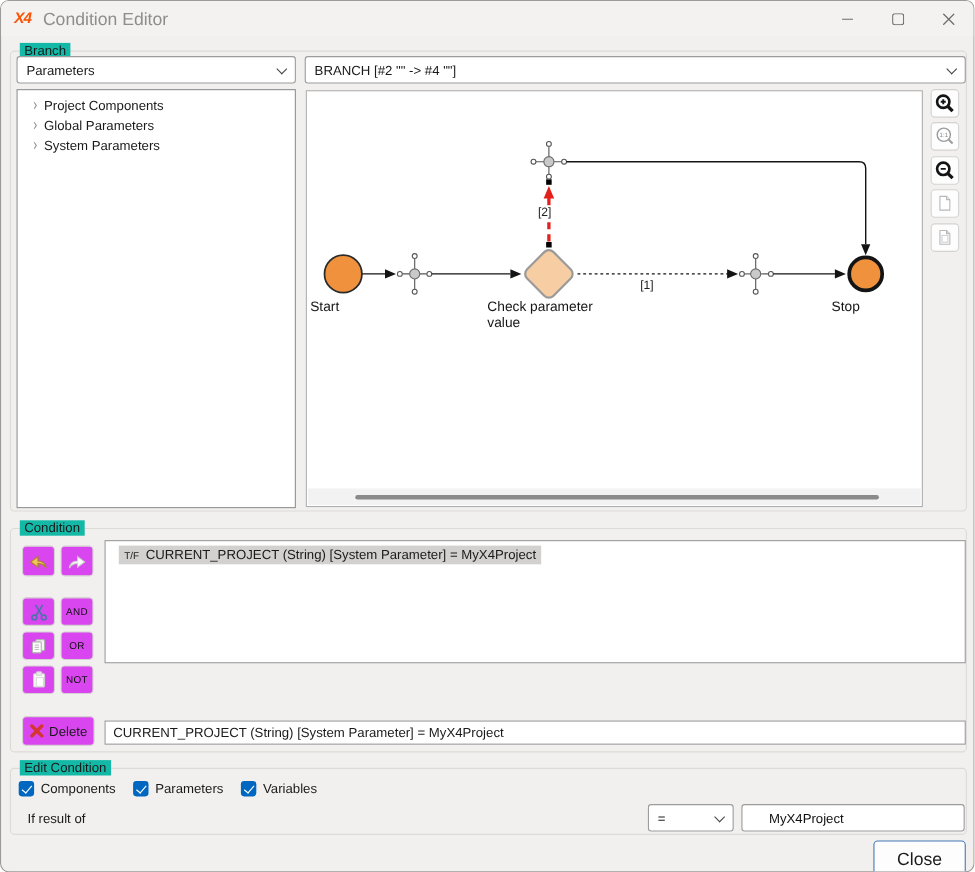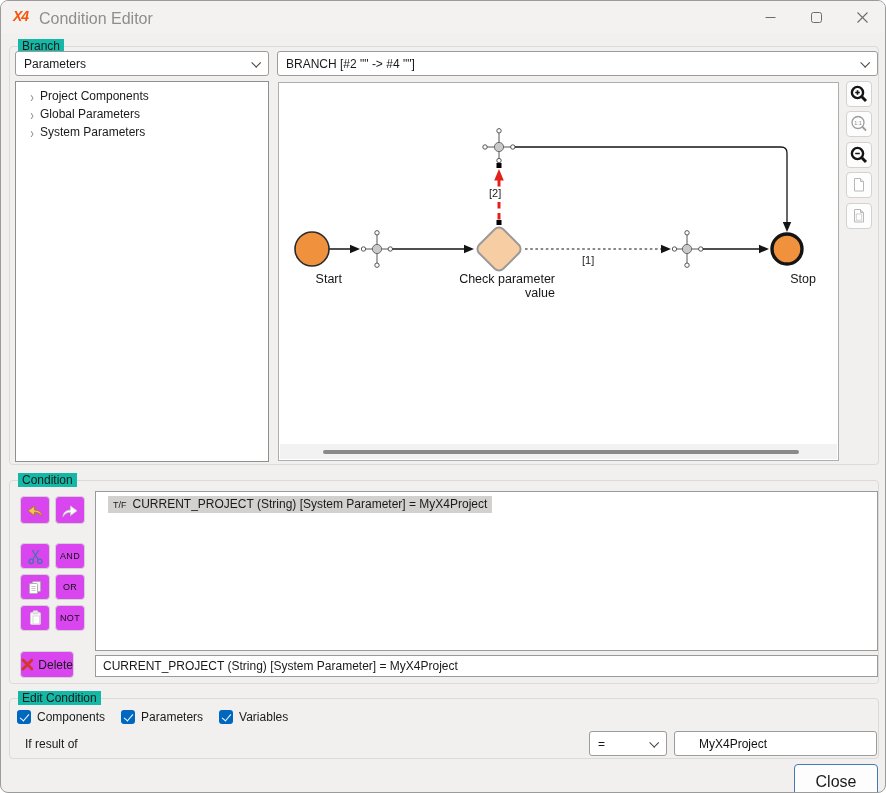--- a/index.html
+++ b/index.html
@@ -28,21 +28,21 @@
     border-right:1.4px solid #444; border-bottom:1.4px solid #444; transform:rotate(45deg) translateY(-1px); }
   #combo-paramtype{ left:14px; top:50px; width:254px; }
   #combo-branch{ left:276px; top:50px; width:601px; }
   
   #tree{ position:absolute; left:14px; top:80px; width:254px; height:381px; background:#fff; border:1px solid #8f8f8f; padding-top:5px; }
   .tree-item{ display:flex; align-items:center; height:18px; padding-left:8px; }
   .tree-chev{ color:#8a8a8a; font-size:11px; width:16px; text-align:center; transform:scaleY(1.4); }
   
   #diagram-panel{ position:absolute; left:277px; top:81px; width:561px; height:379px; background:#fff; border:1px solid #aeaeae; }
   #diagram-svg{ position:absolute; left:0; top:0; }
-  .node-label{ position:absolute; text-align:right; font-size:12.5px; color:#161616; line-height:1.15; }
+  .node-label{ position:absolute; text-align:left; font-size:12.5px; color:#161616; line-height:1.15; }
   #lbl-start{ left:3px; top:189px; width:60px; }
   #lbl-decision{ left:164px; top:189px; width:112px; }
   #lbl-stop{ left:477px; top:189px; width:60px; }
   .edge-label{ position:absolute; font-size:11px; color:#222; }
   #lbl-edge1{ left:303px; top:171px; }
   #lbl-edge2{ left:208px; top:104px; background:#fff; padding:0 2px; }
   #hscroll-track{ position:absolute; left:1px; bottom:1px; width:557px; height:15px; background:#f2f2f2; }
   #hscroll-thumb{ position:absolute; left:43px; top:6px; width:476px; height:4px; background:#8a8a8a; border-radius:2px; }
   
   .side-btn{ position:absolute; left:845px; width:26px; height:26px; background:#fdfdfd; border:1px solid #d4d2d0;
@@ -52,23 +52,23 @@
     display:flex; align-items:center; justify-content:center; }
   .op-btn{ font-size:9px; letter-spacing:.3px; color:#111; font-family:"Liberation Sans",sans-serif; }
   #btn-undo{ left:19px; top:495px; width:30px; height:28px; }
   #btn-redo{ left:54px; top:495px; width:30px; height:28px; }
   #btn-cut { left:19px; top:542px; width:30px; height:26px; }
   #btn-and { left:54px; top:542px; width:30px; height:26px; }
   #btn-copy{ left:19px; top:573px; width:30px; height:26px; }
   #btn-or  { left:54px; top:573px; width:30px; height:26px; }
   #btn-paste{ left:19px; top:604px; width:30px; height:26px; }
   #btn-not { left:54px; top:604px; width:30px; height:26px; }
-  #btn-delete{ left:19px; top:650px; width:54px; height:27px; gap:5px; font-size:12px; }
-  
-  #cond-list{ position:absolute; left:94px; top:490px; width:783px; height:160px; background:#fff; border:1px solid #9a9a9a; padding:4px 0 0 12px; }
+  #btn-delete{ left:19px; top:650px; width:66px; height:27px; gap:5px; font-size:12px; }
+  
+  #cond-list{ position:absolute; left:94px; top:490px; width:783px; height:112px; background:#fff; border:1px solid #9a9a9a; padding:4px 0 0 12px; }
   .cond-item{ display:inline-block; background:#d2d1d0; padding:1px 5px 2px 5px; white-space:nowrap; }
   .cond-item .tf{ font-size:9px; margin-right:6px; }
   #cond-preview{ position:absolute; left:94px; top:654px; width:783px; height:22px; background:#fff; border:1px solid #9a9a9a;
     display:flex; align-items:center; padding-left:7px; white-space:nowrap; overflow:hidden; }
   
   #checkbox-row{ position:absolute; left:16px; top:709px; display:flex; gap:16px; align-items:center; }
   .cb-wrap{ display:flex; align-items:center; gap:6px; }
   .cb{ width:14px; height:14px; background:#0067C0; border-radius:3px; position:relative; }
   .cb::after{ content:""; position:absolute; left:4.5px; top:1.5px; width:4px; height:8px;
     border-right:1.6px solid #fff; border-bottom:1.6px solid #fff; transform:rotate(40deg); }

